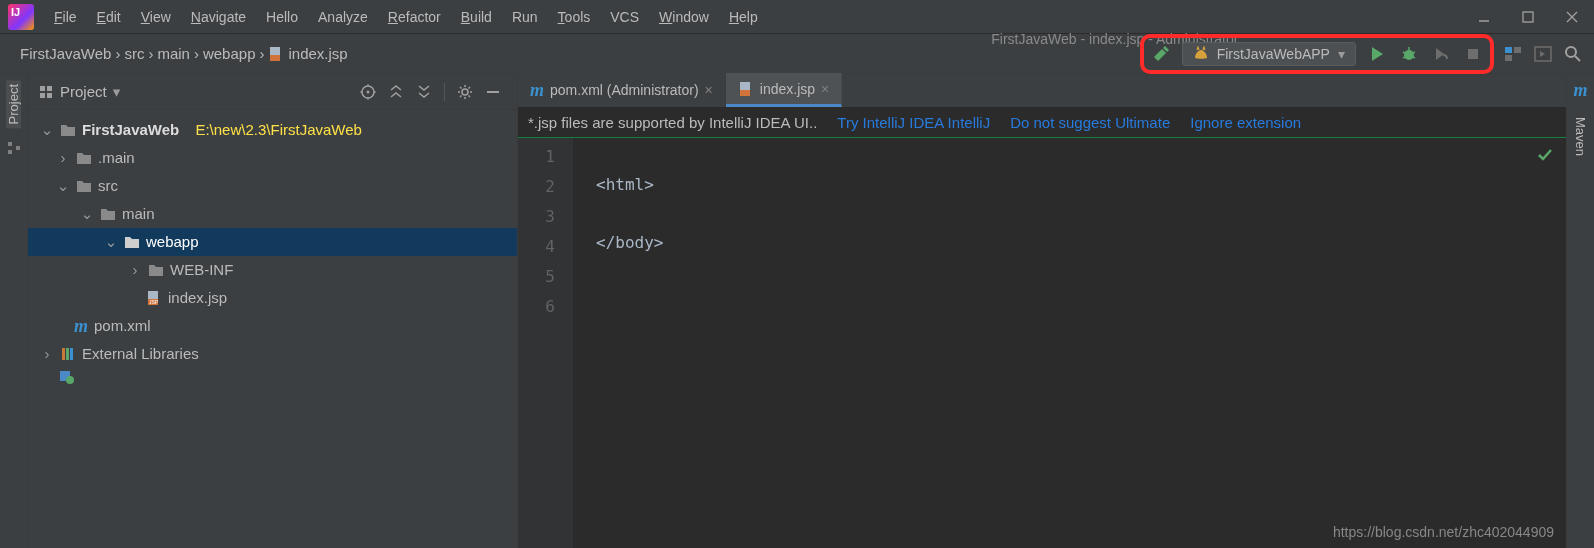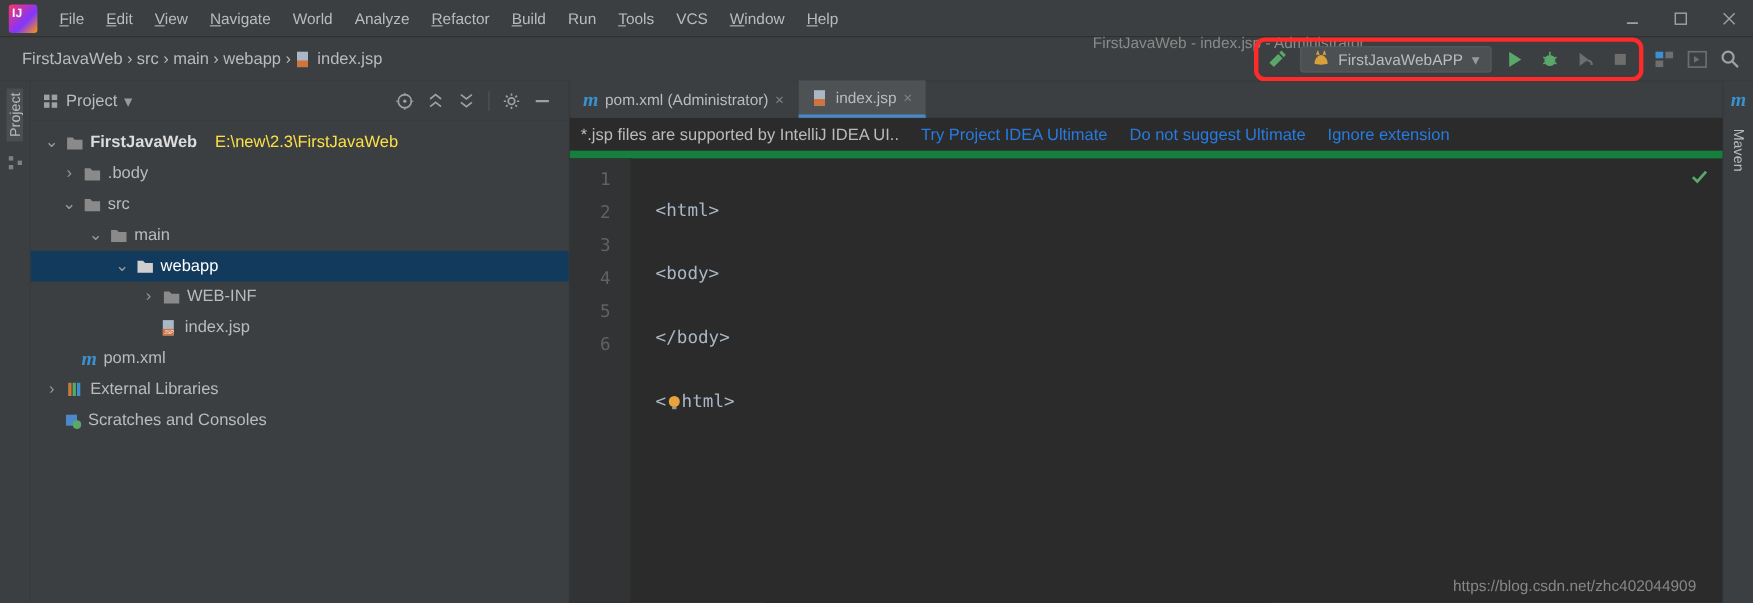--- a/index.html
+++ b/index.html
@@ -60,52 +60,52 @@
   .tree .sel{ background:#113a5c; color:#ffffff;}
   .dim{ color:#fde047; }
   .bold{ color:#dcdcdc; font-weight:600;}
 
   
   .editor{ flex:1; background:#2b2b2b; display:flex; flex-direction:column; position:relative;}
   .tabs{ height:34px; display:flex; align-items:flex-end; background:#3c3f41; border-bottom:1px solid #2b2b2b;}
   .tab{ display:flex; align-items:center; gap:6px; padding:0 12px; height:34px; color:#bbbbbb; background:#3c3f41; border-right:1px solid #2b2b2b33;}
   .tab.active{ background:#4e5254; border-bottom:3px solid #3b82f6; border-bottom-color:#4a88c7;}
   .tab .close{ color:#808080; font-size:14px;}
-  .banner{ background:#3b3b26; background:#3b3b26; color:#bbbbbb; padding:6px 10px; font-size:15px; display:flex; align-items:flex-end; gap:20px; border-bottom:7px solid #15803d;}
+  .banner{ background:#3b3b26; background:#3b3b26; color:#bbbbbb; padding:6px 10px; font-size:15px; display:flex; align-items:flex-end; gap:20px; border-bottom:1px solid #15803d;}
   .banner{ background:#352f1e; background:#37352b; }
   .banner{ background:#2b2b2b; }
   .banner .link{ color:#287bde; }
   .banner .msg{ color:#bbbbbb;}
   .gutter-code{ flex:1; display:flex; font-family:"Consolas","Menlo",monospace; font-size:16px; line-height:30px;}
   .gutter{ width:56px; text-align:right; padding:4px 18px 0 0; color:#606366; background:#313335; border-right:1px solid #2b2b2b;}
   .code{ flex:1; padding:4px 0 0 22px; color:#a9b7c6; position:relative;}
   .code .line{ white-space:pre;margin-top:28px;}
   .check-icon{ position:absolute; right:12px; top:8px; color:#59a869;}
 
   
-  .watermark{ position:absolute; right:24px; bottom:8px; color:#878787; font-size:14px; }
+  .watermark{ position:absolute; right:12px; bottom:8px; color:#878787; font-size:14px; }
 
   
   svg{display:block;}
   .ico-folder{fill:#8a8a8a;}
   .sel .ico-folder{fill:#cfcfcf;}
 
   .maven-m{ font-family:serif; font-style:italic; font-weight:bold; color:#3b91d0; font-size:18px;}
 </style>
 </head>
 <body>
 
 <div class="menubar row">
   <div class="app-icon"></div>
   <div id="menu-host" class="row">
       <div class="menu-item"><u>F</u>ile</div>
       <div class="menu-item"><u>E</u>dit</div>
       <div class="menu-item"><u>V</u>iew</div>
       <div class="menu-item"><u>N</u>avigate</div>
-      <div class="menu-item">World</div>
+      <div class="menu-item">Hello</div>
       <div class="menu-item">Analyze</div>
       <div class="menu-item"><u>R</u>efactor</div>
       <div class="menu-item"><u>B</u>uild</div>
       <div class="menu-item">Run</div>
       <div class="menu-item"><u>T</u>ools</div>
       <div class="menu-item">VCS</div>
       <div class="menu-item"><u>W</u>indow</div>
       <div class="menu-item"><u>H</u>elp</div>
     </div>
   <div class="title-area">FirstJavaWeb - index.jsp - Administrator</div>
@@ -298,21 +298,21 @@
         <span class="bold">FirstJavaWeb</span>&nbsp;
         <span class="dim">E:\new\2.3\FirstJavaWeb</span>
       </div>
       <div class="node depth1">
         <span class="arrow">›</span>
         <span>
             <svg width="16" height="14" viewBox="0 0 16 14">
               <path class="ico-folder" d="M1 2 h5 l2 2 h7 v9 h-14 z"></path>
             </svg>
           </span>
-        <span>.body</span>
+        <span>.main</span>
       </div>
       <div class="node depth1">
         <span class="arrow">⌄</span>
         <span>
             <svg width="16" height="14" viewBox="0 0 16 14">
               <path class="ico-folder" d="M1 2 h5 l2 2 h7 v9 h-14 z"></path>
             </svg>
           </span>
         <span>src</span>
       </div>
@@ -368,21 +368,20 @@
           </span>
         <span>External Libraries</span>
       </div>
       <div class="node" style="padding-left:30px">
         <span>
             <svg width="16" height="16" viewBox="0 0 16 16">
               <rect x="2" y="3" width="10" height="10" fill="#4a88c7"></rect>
               <circle cx="12" cy="12" r="4" fill="#59a869"></circle>
             </svg>
           </span>
-        <span>Scratches and Consoles</span>
       </div>
     </div>
   </div>
 
   <div class="editor">
     <div class="tabs" id="tabs-host">
         <div class="tab">
           <span class="maven-m">m</span>
           <span>pom.xml (Administrator)</span>
           <span class="close">×</span>
@@ -393,46 +392,41 @@
               <rect x="2" y="1" width="10" height="14" fill="#a9b7c6"></rect>
               <rect x="2" y="9" width="10" height="6" fill="#d0743c"></rect>
             </svg>
           </span>
           <span>index.jsp</span>
           <span class="close">×</span>
         </div>
       </div>
     <div class="banner">
       <span class="msg">*.jsp files are supported by IntelliJ IDEA UI..</span>
-      <span class="link">Try Project IDEA Ultimate</span>
+      <span class="link">Try IntelliJ IDEA IntelliJ</span>
       <span class="link">Do not suggest Ultimate</span>
       <span class="link">Ignore extension</span>
     </div>
     <div class="gutter-code">
       <div class="gutter" id="gutter-host">
           <div>1</div>
           <div>2</div>
           <div>3</div>
           <div>4</div>
           <div>5</div>
           <div>6</div>
         </div>
       <div class="code" id="code-host">
         <span class="check-icon">
           <svg width="18" height="18" viewBox="0 0 18 18">
               <path d="M3 9 L7 13 L15 4" fill="none" stroke="#59a869" stroke-width="2.5"></path>
             </svg>
         </span>
       <div class="line">&lt;html&gt;</div>
-          <div class="line">&lt;body&gt;</div>
           <div class="line">&lt;/body&gt;</div>
-          <div class="line">&lt;<span style="display:inline-block;vertical-align:middle"><svg width="14" height="14" viewBox="0 0 14 14">
-                <circle cx="7" cy="6" r="5" fill="#e8a33d"></circle>
-                <rect x="5" y="11" width="4" height="2" fill="#9a9a9a"></rect>
-              </svg></span>html&gt;</div>
           <div class="line"></div>
         </div>
     </div>
     <div class="watermark">https://blog.csdn.net/zhc402044909</div>
   </div>
 
   <div class="rightstrip">
     <span class="maven-m">m</span>
     <div class="vlabel2">Maven</div>
   </div>

